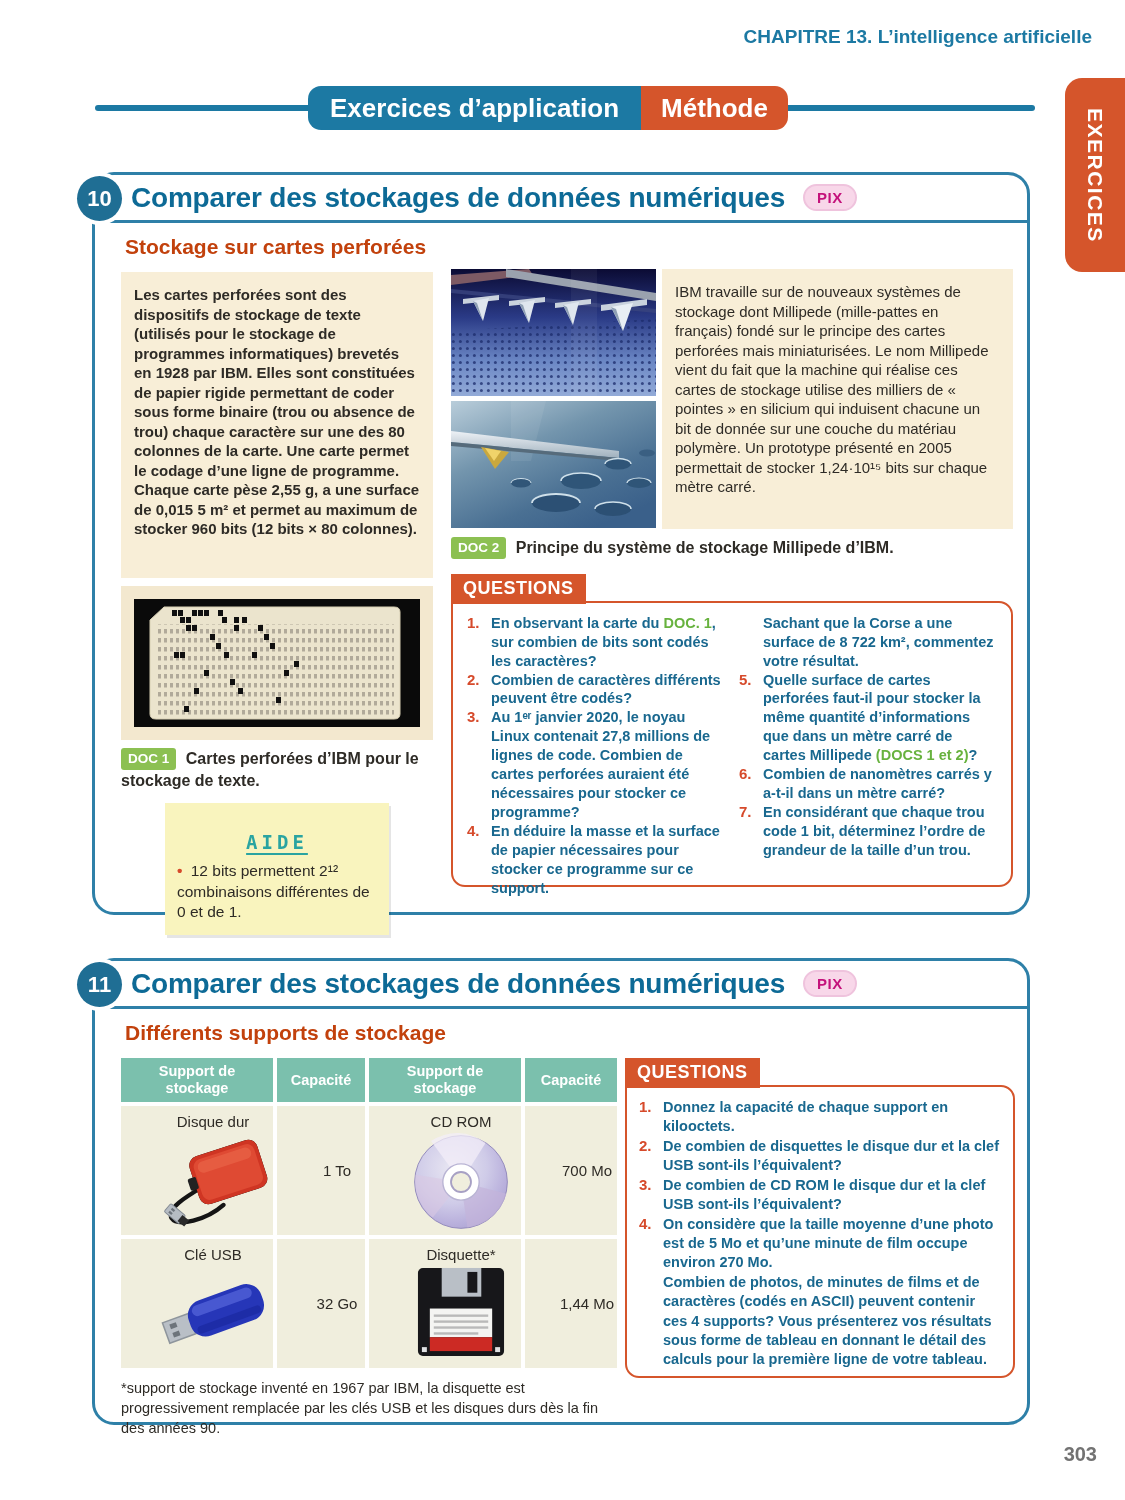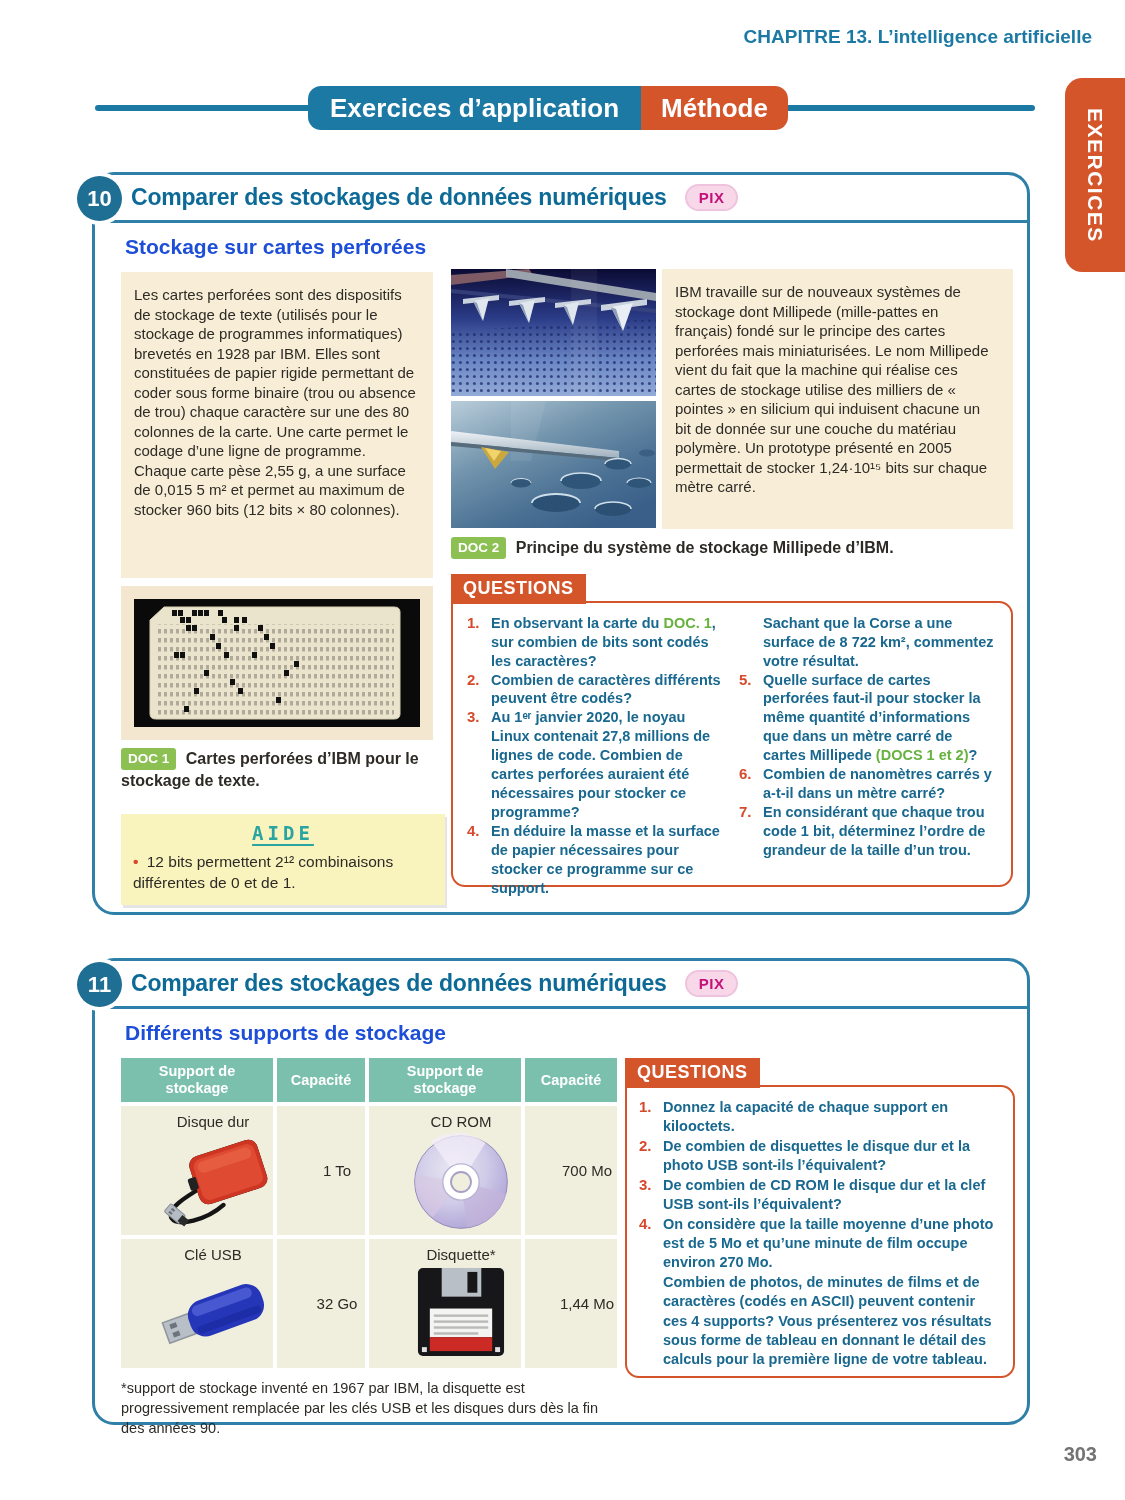--- a/index.html
+++ b/index.html
@@ -26,40 +26,40 @@
   .side-tab-text { writing-mode:vertical-rl; color:#fff; font-weight:800; font-size:21px; letter-spacing:1.5px; }
 
   
   .card { position:absolute; left:92px; width:938px; background:#fff; border:3px solid #2e80a8; border-radius:22px; }
   .card10 { top:172px; height:743px; }
   .card11 { top:958px; height:467px; }
   .num-circle { position:absolute; left:-18px; top:1px; width:45px; height:45px; border-radius:50%;
     background:#1f6e94; color:#fff; font-weight:800; font-size:22px; display:flex; align-items:center;
     justify-content:center; box-shadow:0 0 0 4px #fff; }
   .card-head { height:48px; border-bottom:3px solid #2e80a8; display:flex; align-items:center; padding-left:36px; gap:18px; }
-  .card-title { font-size:23px; font-weight:800; color:#0d6a96; letter-spacing:-0.2px; }
+  .card-title { font-size:28px; font-weight:800; color:#0d6a96; letter-spacing:-0.2px; }
   .pix { background:#f8d7e9; color:#c4127b; border:2px solid #efc3dd; font-weight:800; font-size:15px;
     padding:3px 12px; border-radius:15px; letter-spacing:.5px; }
-  .subtitle { position:absolute; left:30px; top:60px; font-size:21px; font-weight:700; color:#1d4ed8; }
+  .subtitle { position:absolute; left:30px; top:60px; font-size:21px; font-weight:700; color:#c2410c; }
 
   
   .docbox { background:#f8eed7; padding:13px 13px; font-size:15px; line-height:1.3; color:#2e2b26; }
   .doccap { margin-top:9px; font-size:16px; font-weight:700; color:#2e2b26; line-height:1.3; }
   .docbadge { display:inline-block; background:#8cc052; color:#fff; font-weight:700; font-size:13.5px;
     padding:2px 7px; border-radius:3px; margin-right:5px; transform:translateY(-1px); }
   .green { color:#67b23e; font-weight:800; }
 
   
   .leftcol { position:absolute; left:26px; top:97px; width:312px; }
-  .docbox1 { height:306px; overflow:hidden; }
+  .docbox1 { height:306px; overflow:hidden;font-weight:bold; }
   .punchfig { margin-top:8px; background:#f3e8cf; padding:13px; }
   .punch-black { background:#0a0a0a; height:128px; }
   .punch-black svg { display:block; width:100%; height:100%; }
   .doccap1 { width:300px; }
-  .aide { margin:23px auto 0; width:324px; background:#f9f4be; padding:8px 12px 12px; box-shadow:2px 3px 0 rgba(0,0,0,.10); }
+  .aide { margin:12px auto 0; width:224px; background:#f9f4be; padding:28px 12px 12px; box-shadow:2px 3px 0 rgba(0,0,0,.10); }
   .aide-title { text-align:center; color:#2aa4a1; font-family:"DejaVu Sans Mono","Liberation Mono",monospace;
     font-weight:700; font-size:19px; letter-spacing:4px; text-decoration:underline; text-underline-offset:4px;
     text-decoration-thickness:2px; margin-bottom:8px; }
   .aide-body { font-size:15.5px; line-height:1.32; color:#2e2b26; }
   .aide-bullet { color:#d64a2b; font-weight:800; margin-right:4px; }
 
   .rightcol { position:absolute; left:356px; top:94px; width:562px; }
   .media-row { display:flex; gap:6px; }
   .photos { width:205px; flex:none; display:flex; flex-direction:column; gap:5px; }
   .photo { height:127px; overflow:hidden; }
@@ -408,21 +408,21 @@
 
     <div class="qregion11">
       <div class="q-label">QUESTIONS</div>
       <div class="q-box qb11">
         <div class="q">
           <span class="qnum">1.</span>
           <p class="qtext">Donnez la capacité de chaque support en kilooctets.</p>
         </div>
         <div class="q">
           <span class="qnum">2.</span>
-          <p class="qtext">De combien de disquettes le disque dur et la photo USB sont-ils l’équivalent?</p>
+          <p class="qtext">De combien de disquettes le disque dur et la clef USB sont-ils l’équivalent?</p>
         </div>
         <div class="q">
           <span class="qnum">3.</span>
           <p class="qtext">De combien de CD ROM le disque dur et la clef USB sont-ils l’équivalent?</p>
         </div>
         <div class="q">
           <span class="qnum">4.</span>
           <p class="qtext">
               <span class="qblock">On considère que la taille moyenne d’une photo est de 5 Mo et qu’une minute de film occupe environ 270 Mo.</span>
               <span class="qblock">Combien de photos, de minutes de films et de caractères (codés en ASCII) peuvent contenir ces 4 supports? Vous présenterez vos résultats sous forme de tableau en donnant le détail des calculs pour la première ligne de votre tableau.</span>

